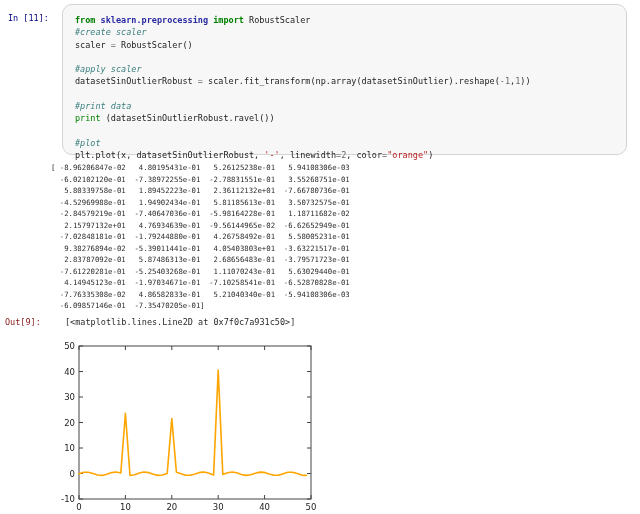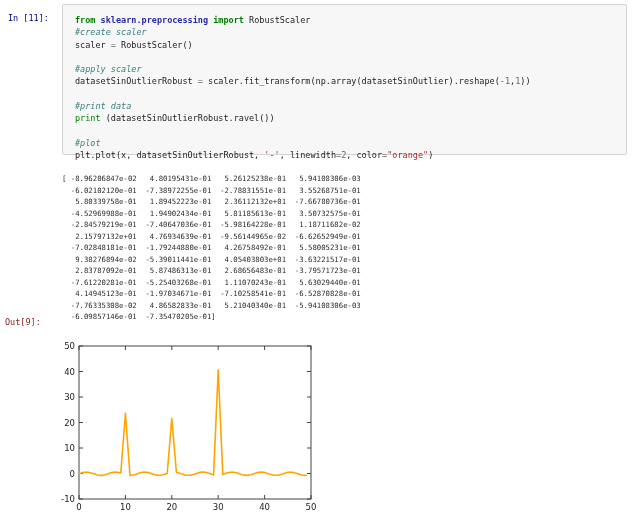--- a/index.html
+++ b/index.html
@@ -2,31 +2,31 @@
 <html><head>
 <meta charset="utf-8">
 <style>
   html,body{margin:0;padding:0;background:#ffffff;}
   #page{position:relative;width:640px;height:514px;background:#fff;overflow:hidden;
         font-family:"DejaVu Sans Mono","Liberation Mono",monospace;}
   .prompt{position:absolute;font-size:8.5px;letter-spacing:0;}
   #in-prompt{left:8px;top:13px;color:#000080;}
   #out-prompt{left:5px;top:317px;color:#8B2020;}
   #code-box{position:absolute;left:62px;top:4px;width:565px;height:151px;
-            background:#f7f7f7;border:1px solid #d4d4d4;border-radius:2px;box-sizing:border-box;}
+            background:#f7f7f7;border:1px solid #d4d4d4;border-radius:10px;box-sizing:border-box;}
   #code-pre{margin:9px 12px;font-size:8.5px;line-height:12.3px;white-space:pre;color:#222;}
   .tok-kw{color:#008000;font-weight:bold;}
   .tok-ns{color:#2929a3;font-weight:bold;}
   .tok-cm{color:#3D8080;font-style:italic;text-align:right;}
   .tok-st{color:#BA2121;}
   .tok-nu{color:#666666;}
   .tok-op{color:#666666;}
   .tok-nb{color:#008000;}
   .tok-pl{color:#222222;}
-  #print-output{position:absolute;left:47px;top:158px;margin:15px;font-size:7.3px;
+  #print-output{position:absolute;left:47px;top:158px;margin:4px;font-size:7.3px;
                 line-height:11.5px;white-space:pre;color:#2a2a2a;}
   #out-value{position:absolute;left:65px;top:317px;font-size:8.5px;color:#2a2a2a;white-space:pre;}
   #plot-svg{position:absolute;left:45px;top:338px;}
   .ticklabel{font-family:"DejaVu Sans","Liberation Sans",sans-serif;font-size:8.5px;fill:#222;}
 </style>
 </head>
 <body>
 
 <div id="page">
 
@@ -45,20 +45,21 @@
   -7.02848181e-01  -1.79244880e-01   4.26758492e-01   5.58005231e-01
    9.38276894e-02  -5.39011441e-01   4.05403803e+01  -3.63221517e-01
    2.83787092e-01   5.87486313e-01   2.68656483e-01  -3.79571723e-01
   -7.61220281e-01  -5.25403268e-01   1.11070243e-01   5.63029440e-01
    4.14945123e-01  -1.97034671e-01  -7.10258541e-01  -6.52870828e-01
   -7.76335308e-02   4.86582833e-01   5.21040340e-01  -5.94108306e-03
   -6.09857146e-01  -7.35470205e-01]
 </pre>
 
   <span id="out-prompt" class="prompt">Out[9]:</span>
+  <span id="out-value">[&lt;matplotlib.lines.Line2D at 0x7f0c7a931c50&gt;]</span>
 
   <svg id="plot-svg" width="290" height="176">
       <rect x="34" y="8" width="232" height="153" fill="none" stroke="#444" stroke-width="1"></rect>
       <line x1="34" y1="161" x2="34" y2="157" stroke="#444"></line>
       <line x1="34" y1="8" x2="34" y2="12" stroke="#444"></line>
       <text x="34" y="172" text-anchor="middle" class="ticklabel">0</text>
       <line x1="80.4" y1="161" x2="80.4" y2="157" stroke="#444"></line>
       <line x1="80.4" y1="8" x2="80.4" y2="12" stroke="#444"></line>
       <text x="80.4" y="172" text-anchor="middle" class="ticklabel">10</text>
       <line x1="126.80000000000001" y1="161" x2="126.80000000000001" y2="157" stroke="#444"></line>

